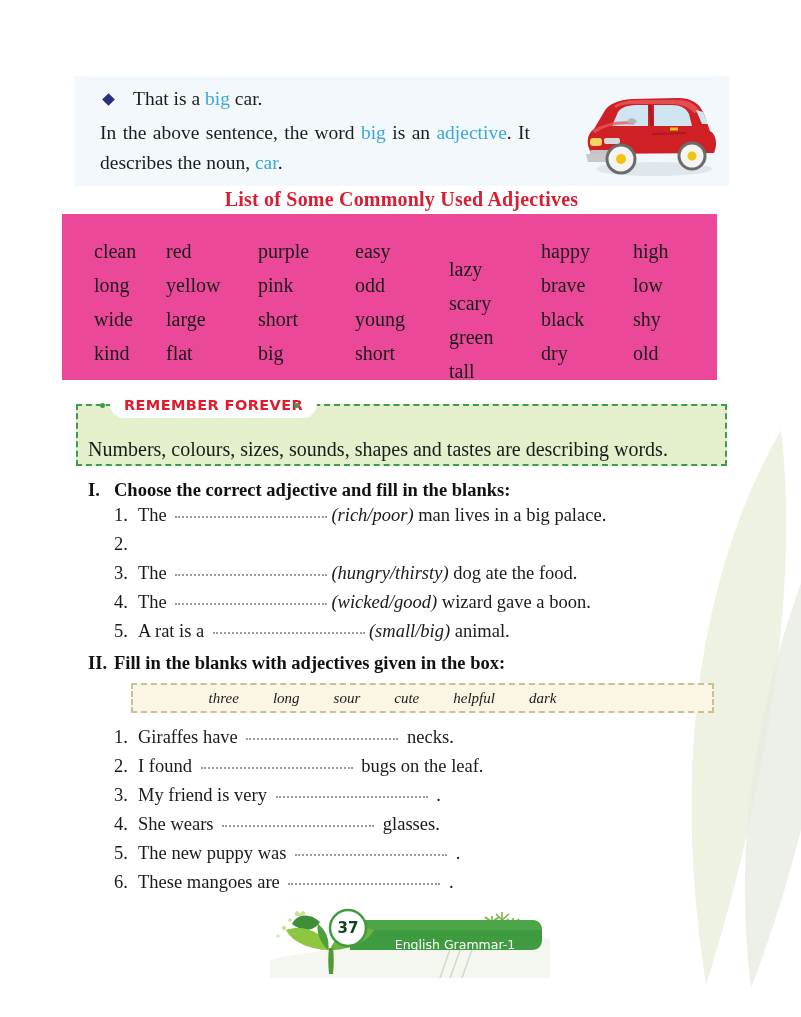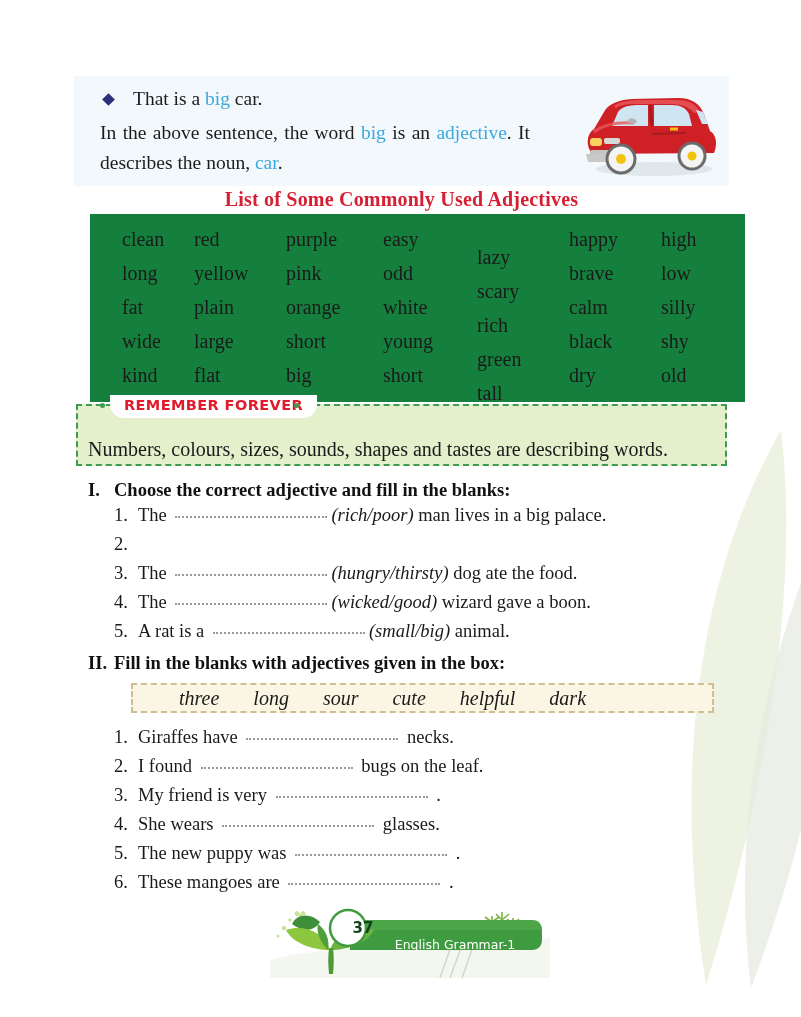--- a/index.html
+++ b/index.html
@@ -90,25 +90,25 @@
     font-size: 20px;
     font-weight: bold;
     color: #d71f33;
     letter-spacing: .2px;
     z-index: 2;
   }
 
   
   .adj-table {
     position: absolute;
-    left: 90px;
+    left: 62px;
     top: 214px;
     width: 655px;
-    background: #15803d;
-    padding: 8px 0 10px 0;
+    background: #ec4899;
+    padding: 20px 0 10px 0;
     box-sizing: border-box;
     z-index: 2;
   }
   .adj-row {
     display: flex;
     height: 34px;
     align-items: center;
   }
   .adj-cell {
     font-size: 20px;
@@ -222,21 +222,21 @@
     border: 2px dashed #cdbf93;
     box-sizing: border-box;
     display: flex;
     align-items: center;
     justify-content: center;
     z-index: 2;
   }
   .word-box .wb-inner { display: flex; gap: 34px; padding-right: 80px; }
   .wb-word {
     font-style: italic;
-    font-size: 20px;
+    font-size: 15px;
     color: #1a1a1a;
   }
 
   
   .footer {
     position: absolute;
     left: 270px;
     top: 898px;
     width: 280px;
     height: 80px;
@@ -246,21 +246,20 @@
   .footer-page-num {
     position: absolute;
     left: 60px;
     top: 21px;
     width: 36px;
     text-align: center;
     font-family: "DejaVu Sans", sans-serif;
     font-weight: bold;
     font-size: 15px;
     color: #13431d;
-    padding-left: 15px;
   }
   .footer-book-title {
     position: absolute;
     left: 110px;
     top: 25px;
     width: 150px;
     text-align: center;
     font-family: "DejaVu Sans", sans-serif;
     font-size: 12.5px;
     color: #ffffff;
@@ -340,29 +339,20 @@
       <div class="adj-row">
         <div class="adj-cell c0">long</div>
         <div class="adj-cell c1">yellow</div>
         <div class="adj-cell c2">pink</div>
         <div class="adj-cell c3">odd</div>
         <div class="adj-cell c4">scary</div>
         <div class="adj-cell c5">brave</div>
         <div class="adj-cell c6">low</div>
       </div>
       <div class="adj-row">
-        <div class="adj-cell c0">fat</div>
-        <div class="adj-cell c1">plain</div>
-        <div class="adj-cell c2">orange</div>
-        <div class="adj-cell c3">white</div>
-        <div class="adj-cell c4">rich</div>
-        <div class="adj-cell c5">calm</div>
-        <div class="adj-cell c6">silly</div>
-      </div>
-      <div class="adj-row">
         <div class="adj-cell c0">wide</div>
         <div class="adj-cell c1">large</div>
         <div class="adj-cell c2">short</div>
         <div class="adj-cell c3">young</div>
         <div class="adj-cell c4">green</div>
         <div class="adj-cell c5">black</div>
         <div class="adj-cell c6">shy</div>
       </div>
       <div class="adj-row">
         <div class="adj-cell c0">kind</div>

